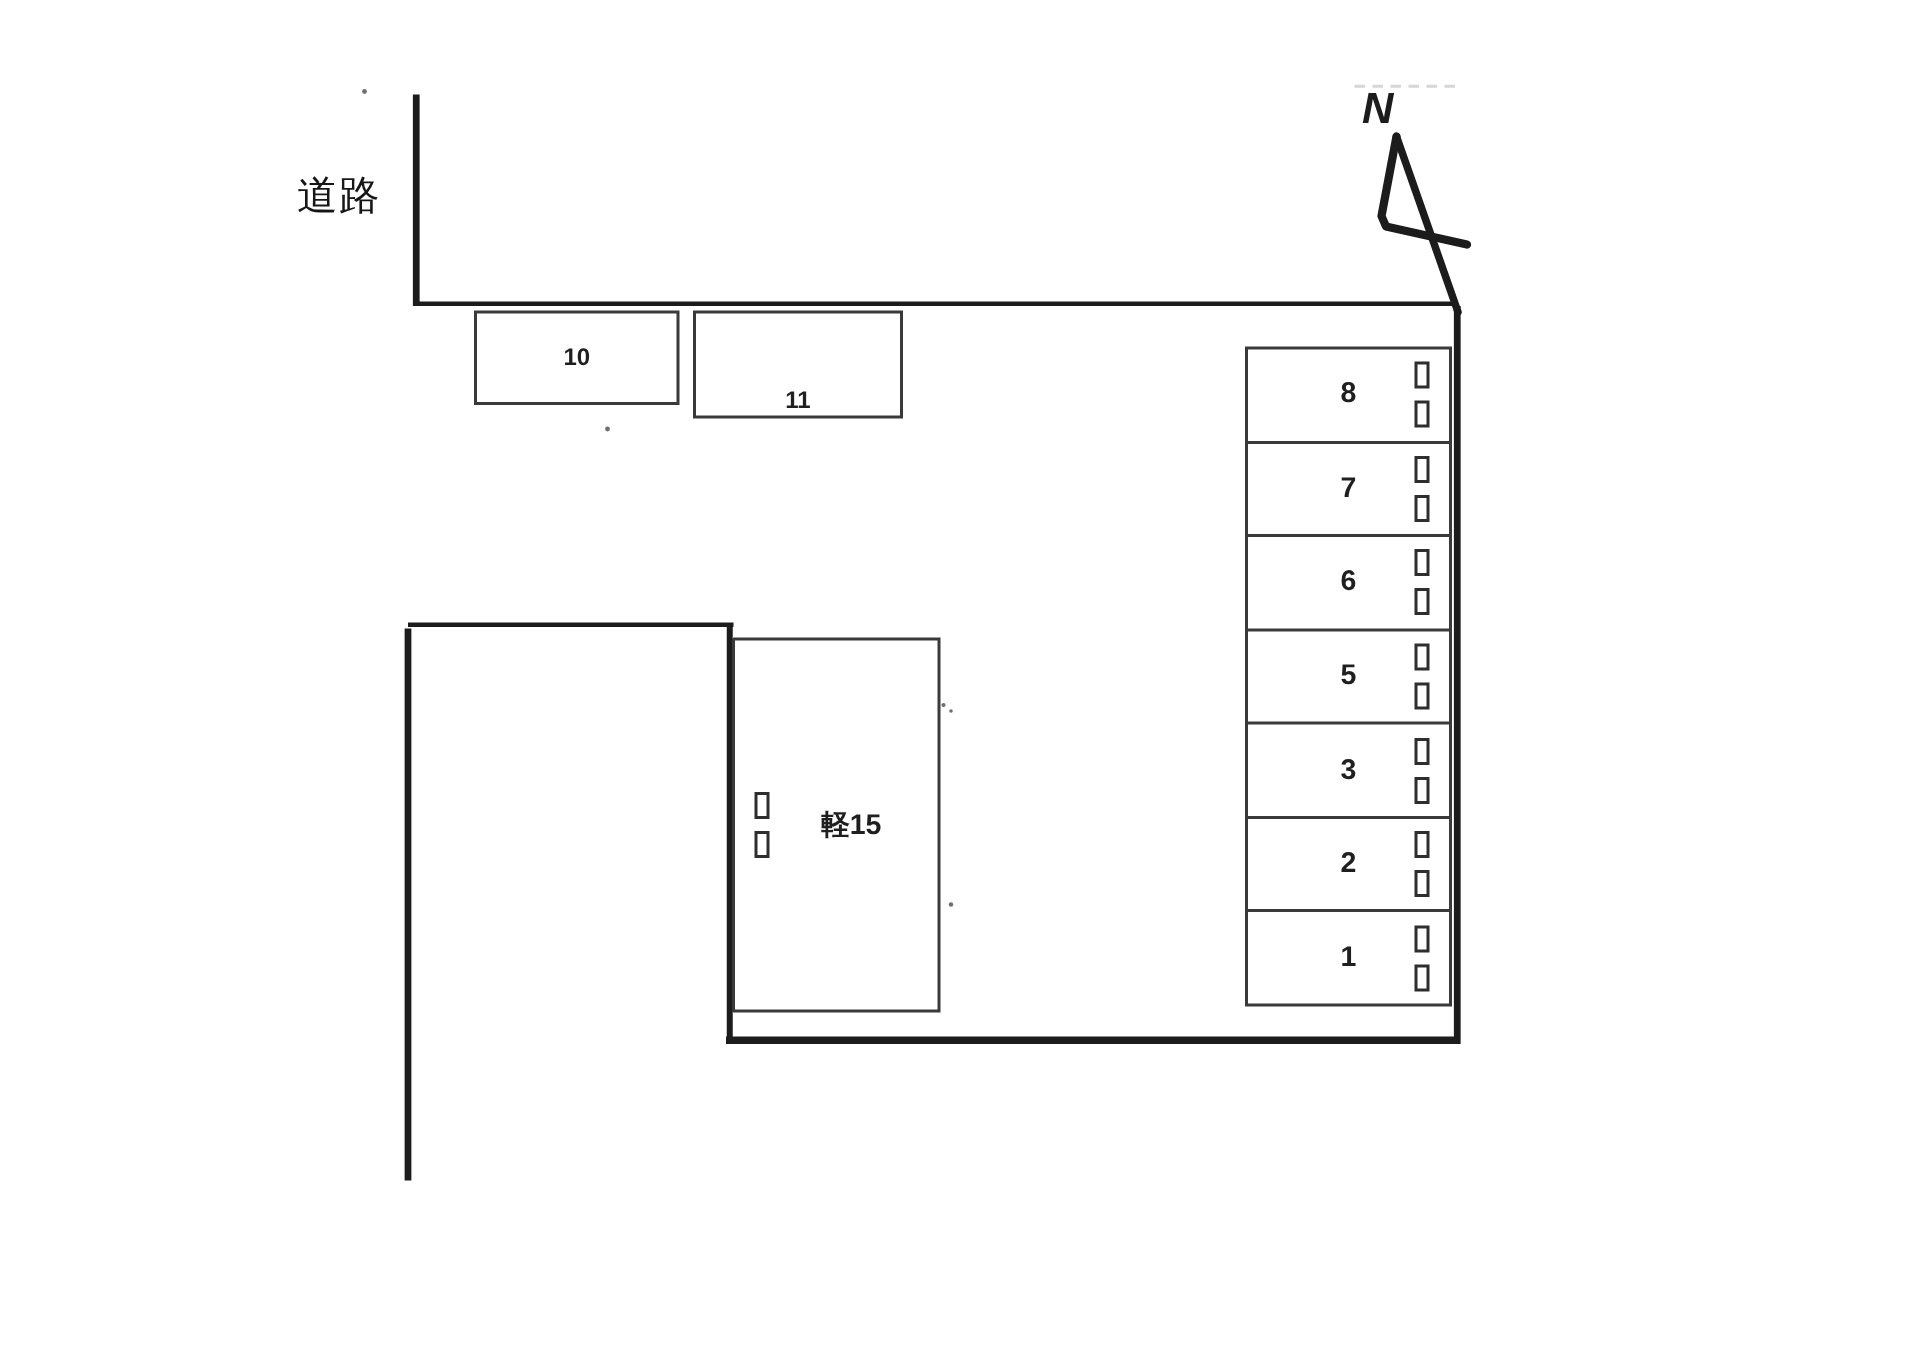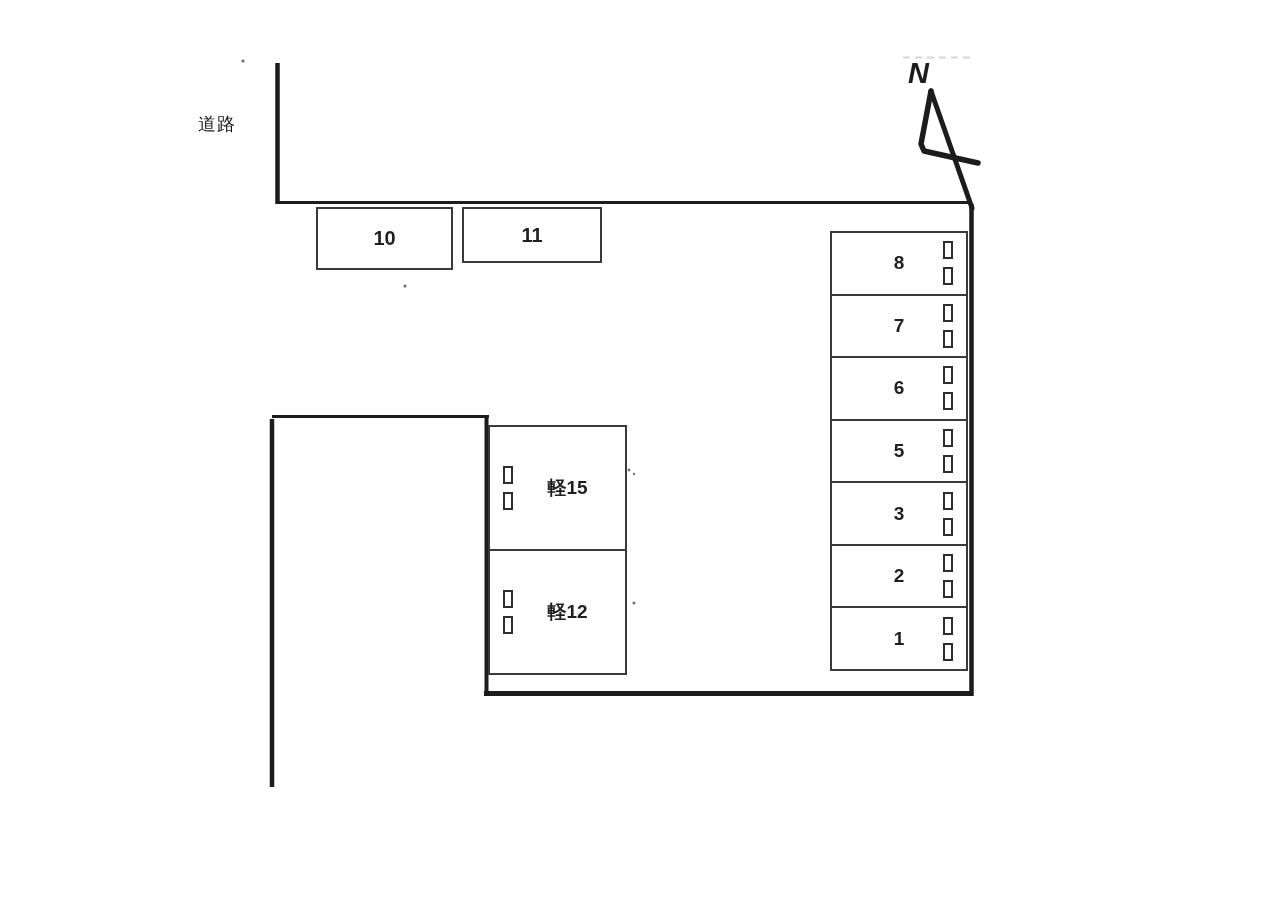--- a/index.html
+++ b/index.html
@@ -17,37 +17,37 @@
     color:var(--ink);
   }
   .lines-svg{position:absolute;left:0;top:0;width:1278px;height:904px;}
   .ink-stroke{stroke:var(--ink);}
   .faint-stroke{stroke:#d6d6d6;}
   .speck{fill:#6f6f6f;}
 
   
   .road-label{
     position:absolute;left:198px;top:112px;
-    font-size:18px;font-weight:500;letter-spacing:1px;color:#161616;font-family:Liberation Serif, serif;
+    font-size:27px;font-weight:500;letter-spacing:1px;color:#161616;font-family:Liberation Serif, serif;
   }
   .north-letter{
     position:absolute;left:908px;top:57px;
     font-size:29px;font-weight:bold;font-style:italic;color:var(--ink);
   }
 
   
   .space{
     position:absolute;
     border:2px solid var(--box-border);
     display:flex;align-items:center;justify-content:center;
     box-sizing:border-box;background:var(--background);
   }
-  .space .num{font-size:20px;font-weight:600;color:#1f1f1f;}
+  .space .num{font-size:16px;font-weight:600;color:#1f1f1f;}
   .space-10{left:316px;top:207px;width:137px;height:63px;}
-  .space-11{left:462px;top:207px;width:140px;height:56px;}
+  .space-11{left:462px;top:207px;width:140px;height:72px;align-items:flex-end;}
 
   .column{
     position:absolute;
     border:2px solid var(--box-border);
     box-sizing:border-box;
     display:flex;flex-direction:column;background:var(--background);
   }
   .kei-column{left:488px;top:425px;width:139px;height:250px;}
   .right-column{left:830px;top:231px;width:138px;height:440px;}
   .stall{
@@ -108,27 +108,20 @@
   </div>
 
   <div class="column kei-column">
     <div class="stall">
       <span class="marks left">
           <span class="mark"></span>
           <span class="mark"></span>
         </span>
       <span class="label">軽15</span>
     </div>
-    <div class="stall">
-      <span class="marks left">
-          <span class="mark"></span>
-          <span class="mark"></span>
-        </span>
-      <span class="label">軽12</span>
-    </div>
   </div>
 
   <div class="column right-column">
     <div class="stall">
       <span class="label">8</span>
       <span class="marks right">
           <span class="mark"></span>
           <span class="mark"></span>
         </span>
     </div>

